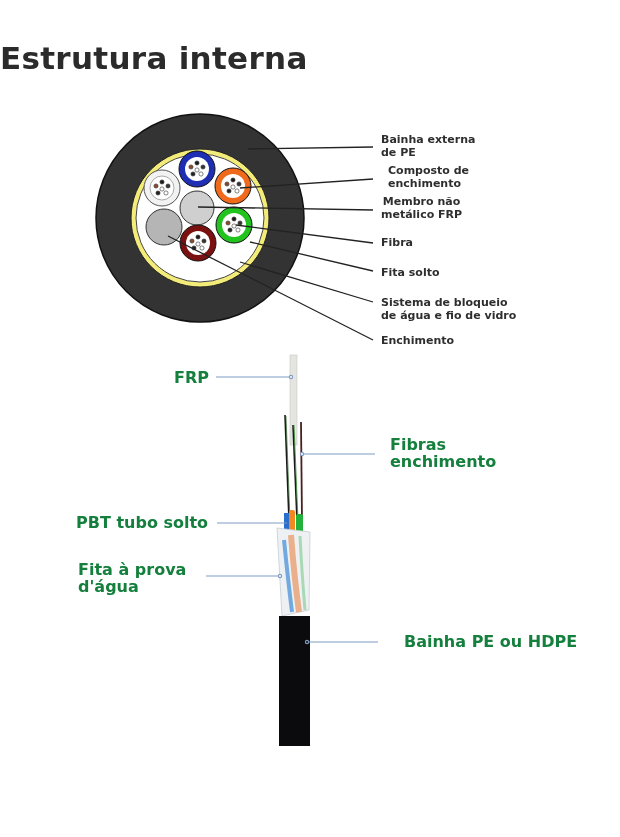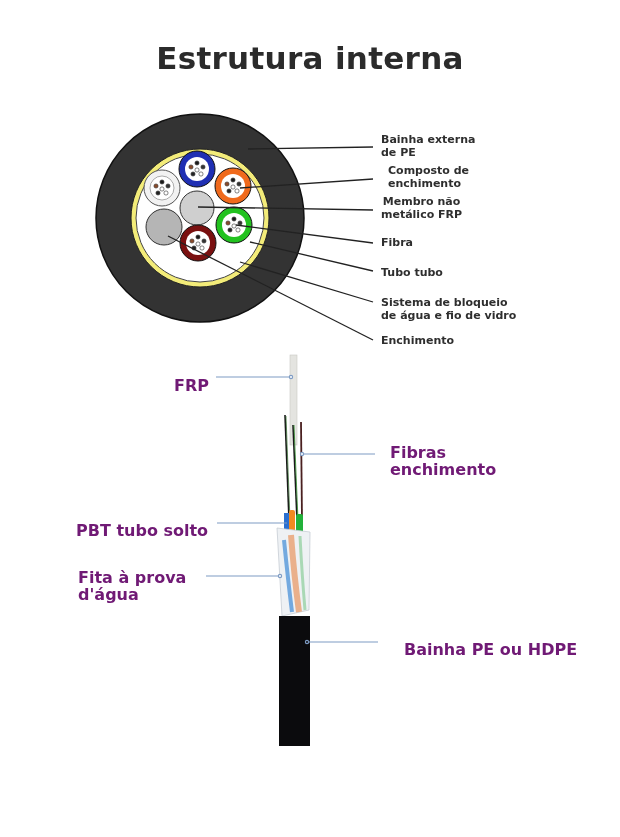--- a/index.html
+++ b/index.html
@@ -1,22 +1,22 @@
 <!DOCTYPE html>
 <html><head>
   <meta charset="utf-8">
   <style>
     html, body { margin: 0; padding: 0; background: #ffffff; }
     body { width: 620px; height: 837px; position: relative; overflow: hidden;
            font-family: "DejaVu Sans", "Liberation Sans", sans-serif; }
-    .title { position: absolute; left: 0; top: 40px; width: 620px; text-align: center;
+    .title { position: absolute; left: 0; top: 40px; width: 620px; text-align: left;
              font-size: 31px; font-weight: bold; color: #2b2b2b; letter-spacing: 0.3px; }
     svg.diagram { position: absolute; left: 0; top: 0; }
     .lbl { position: absolute; font-weight: bold; color: #2e2e2e; font-size: 11px; line-height: 13px; }
-    .blbl { position: absolute; font-weight: bold; color: #701a75; font-size: 16px; line-height: 17px; margin-top: 8px; }
+    .blbl { position: absolute; font-weight: bold; color: #15803d; font-size: 16px; line-height: 17px; }
   </style>
 </head>
 <body>
 
 <div class="title">Estrutura interna</div>
 
 <svg class="diagram" width="620" height="837" viewBox="0 0 620 837">
 
   <g>
     <circle cx="200" cy="218" r="104" fill="#333333" stroke="#111" stroke-width="1.5"></circle>
@@ -136,21 +136,21 @@
   <div>enchimento</div>
 </div>
 <div class="lbl" style="left:381px; top:195px;text-align:center;">
   <div>Membro não</div>
   <div>metálico FRP</div>
 </div>
 <div class="lbl" style="left:381px; top:236px;text-align:center;">
   <div>Fibra</div>
 </div>
 <div class="lbl" style="left:381px; top:266px;">
-  <div>Tubo tubo</div>
+  <div>Fita solto</div>
 </div>
 <div class="lbl" style="left:381px; top:296px;">
   <div>Sistema de bloqueio</div>
   <div>de água e fio de vidro</div>
 </div>
 <div class="lbl" style="left:381px; top:334px;">
   <div>Enchimento</div>
 </div>
 
 <div class="blbl" style="left:174px; top:369px;">FRP</div>

